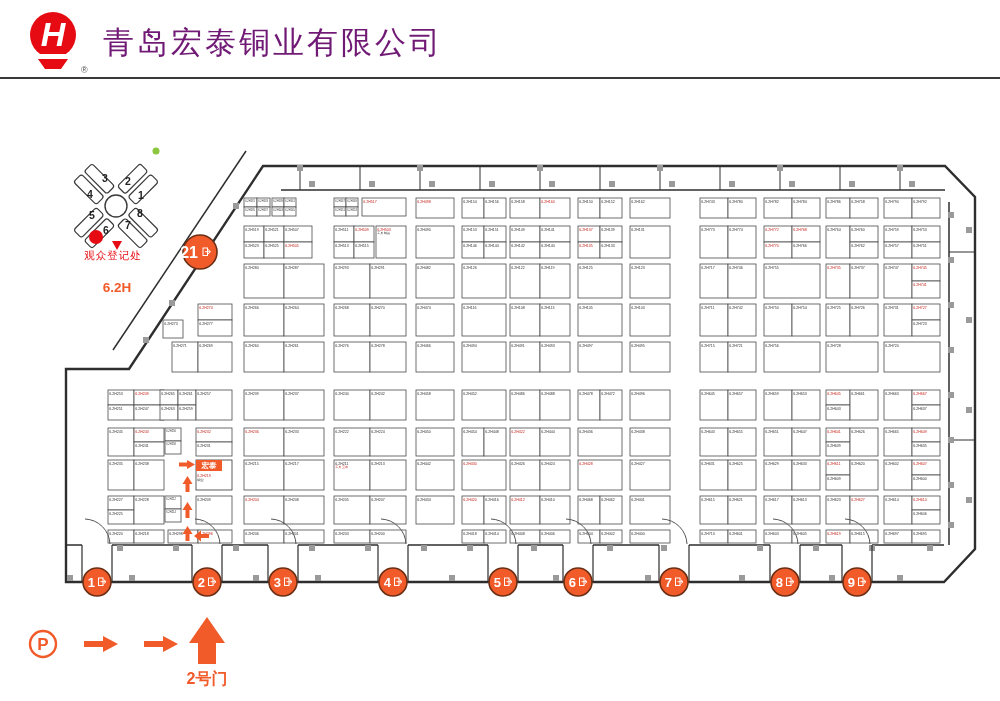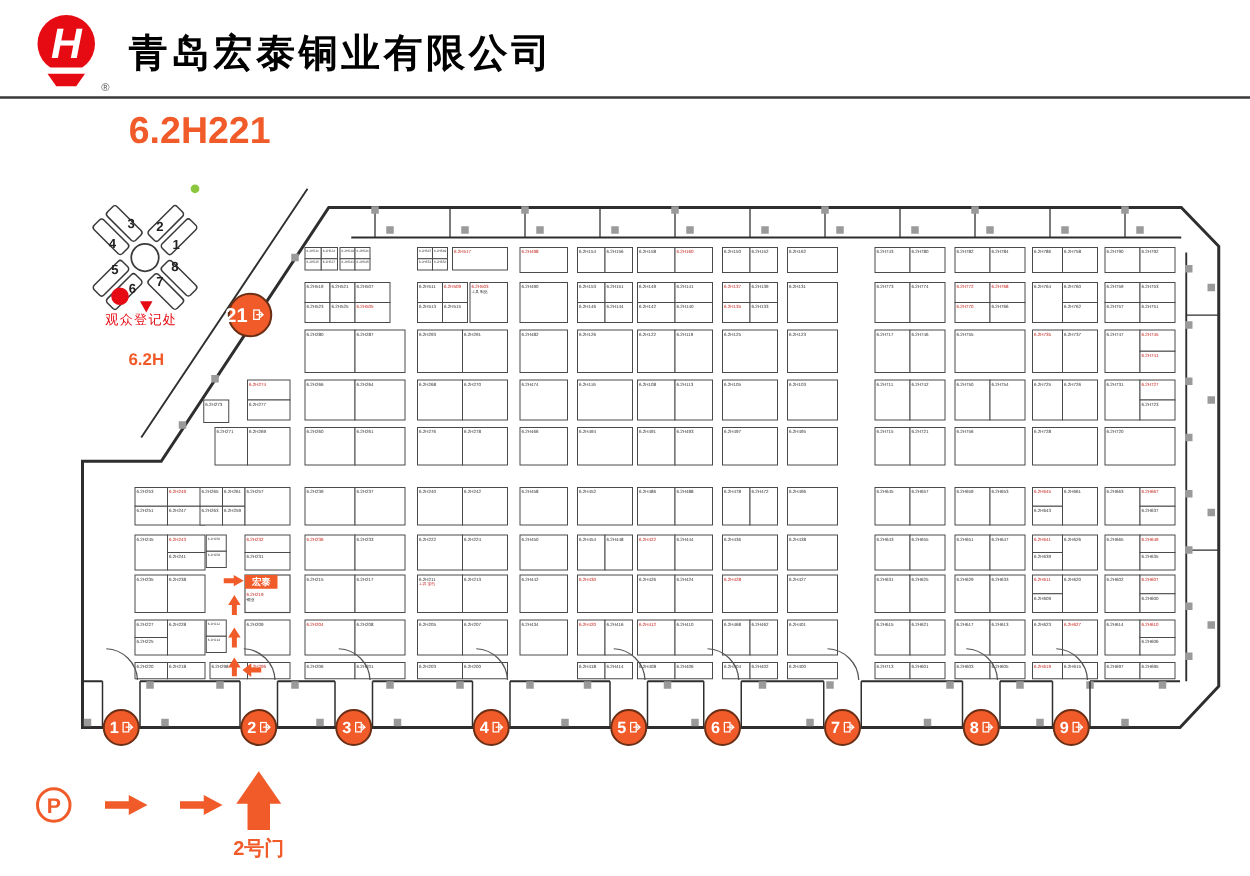--- a/index.html
+++ b/index.html
@@ -1,40 +1,39 @@
 <!DOCTYPE html>
 <html><head>
 <meta charset="utf-8">
 <style>
   html,body{margin:0;padding:0;background:#fff}
   .page{position:relative;width:1000px;height:701px;background:#fff;overflow:hidden;
         font-family:"Liberation Sans",sans-serif}
   .logo{position:absolute;left:22px;top:8px;width:70px;height:70px}
-  .company{position:absolute;left:103px;top:22px;font-size:31px;font-weight:700;
-           color:#000000;letter-spacing:3px;white-space:nowrap}
+  .company{position:absolute;left:103px;top:22px;font-size:31px;font-weight:400;
+           color:#701a75;letter-spacing:3px;white-space:nowrap}
   .rule{position:absolute;left:0;top:77px;width:1000px;height:2px;background:#3A3A3A}
   .booth-code{position:absolute;left:103px;top:88px;font-size:30px;font-weight:700;color:#F15A29}
   #map{position:absolute;left:0;top:0;width:1000px;height:701px;
        font-family:"Liberation Sans",sans-serif}
 </style>
 </head>
 <body>
 
 <div class="page">
 
   <svg class="logo" viewBox="0 0 70 70">
     <circle cx="31" cy="27" r="23" fill="#E60B12"></circle>
     <text x="31" y="38" text-anchor="middle" font-size="34" font-weight="bold" font-style="italic" fill="#fff">H</text>
     <rect x="4" y="46" width="54" height="5" fill="#fff"></rect>
     <path d="M16,51 L46,51 L39,61 L23,61 Z" fill="#E60B12"></path>
     <text x="59" y="65" font-size="9" fill="#555">®</text>
   </svg>
   <div class="company">青岛宏泰铜业有限公司</div>
   <div class="rule"></div>
-  <div class="booth-code">6.2H221</div>
 
   <svg id="map" viewBox="0 0 1000 701">
 
     <g id="minimap">
       <g id="mm-arms">
           <rect x="-16" y="-5.5" width="32" height="11" rx="2.5" fill="#fff" stroke="#3A3A3A" stroke-width="1.2" transform="translate(116,206) rotate(-45) translate(31,-7.5)"></rect>
           <rect x="-16" y="-5.5" width="32" height="11" rx="2.5" fill="#fff" stroke="#3A3A3A" stroke-width="1.2" transform="translate(116,206) rotate(-45) translate(31,7.5)"></rect>
           <rect x="-16" y="-5.5" width="32" height="11" rx="2.5" fill="#fff" stroke="#3A3A3A" stroke-width="1.2" transform="translate(116,206) rotate(45) translate(31,-7.5)"></rect>
           <rect x="-16" y="-5.5" width="32" height="11" rx="2.5" fill="#fff" stroke="#3A3A3A" stroke-width="1.2" transform="translate(116,206) rotate(45) translate(31,7.5)"></rect>
           <rect x="-16" y="-5.5" width="32" height="11" rx="2.5" fill="#fff" stroke="#3A3A3A" stroke-width="1.2" transform="translate(116,206) rotate(135) translate(31,-7.5)"></rect>

